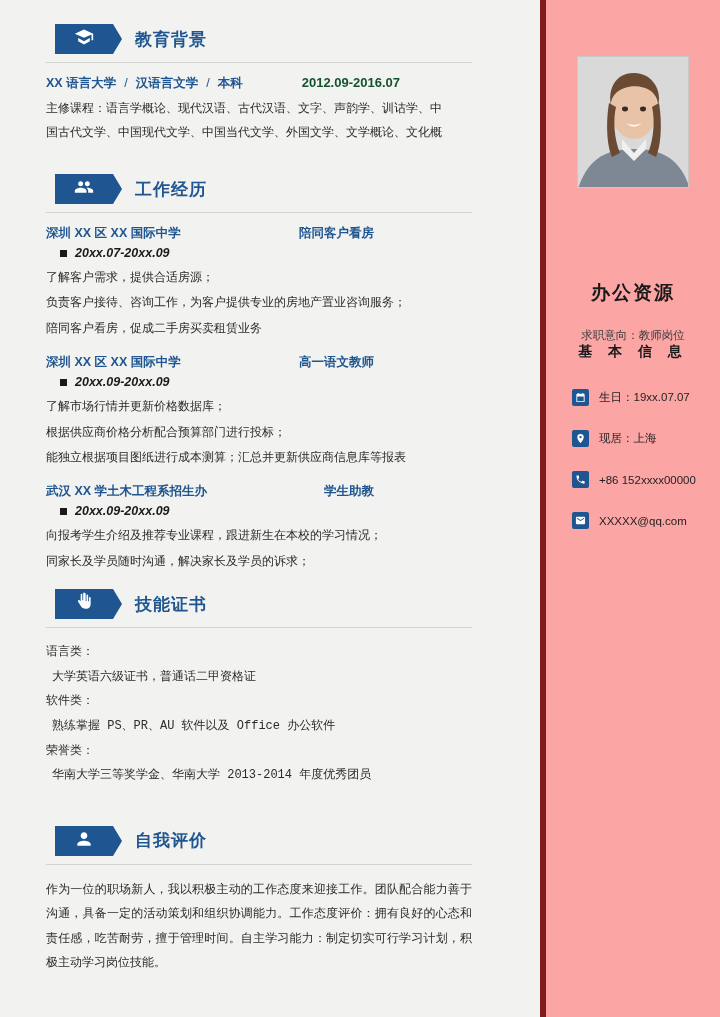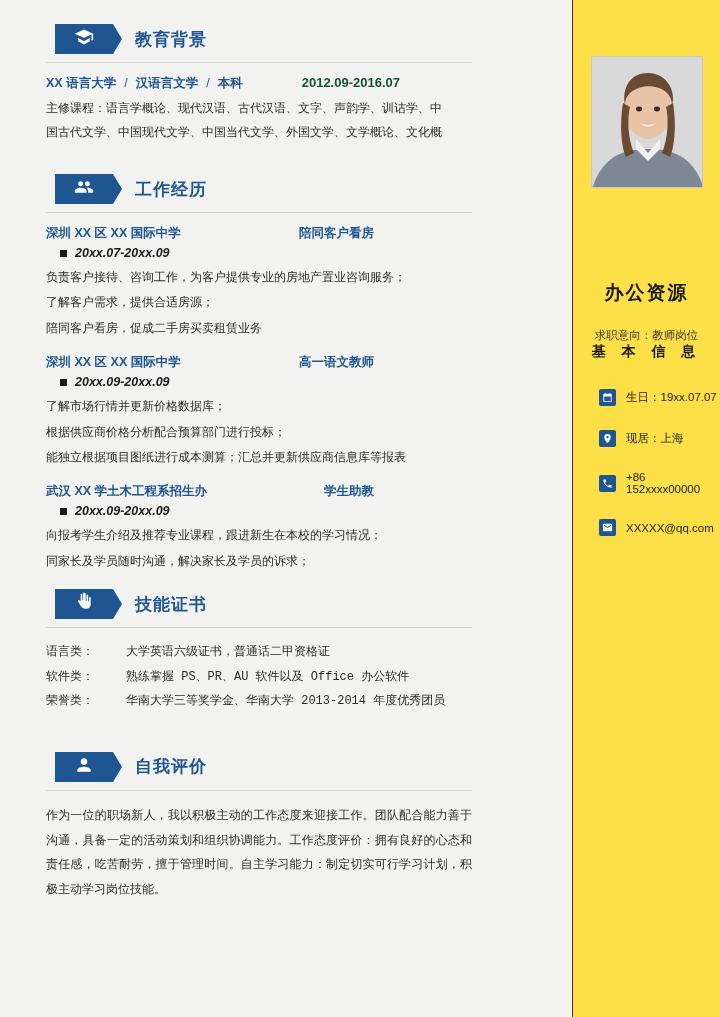--- a/index.html
+++ b/index.html
@@ -104,38 +104,38 @@
     margin-bottom: 2px;
   }
   .edu-desc {
     font-size: 12px;
     color: #2b2b2b;
     line-height: 2;
   }
   .exp-item { margin-bottom: 14px; }
 
   
-  .skill-row { display: flex; font-size: 12px; color: #2b2b2b; line-height: 2.05; }
+  .skill-row { display: flex; font-size: 12px; color: #2b2b2b; line-height: 2.05; flex-direction: column; }
   .skill-label { width: 74px; flex: none; }
   .skill-val { flex: 1; padding-left: 6px; }
 
   .self-eval {
     font-size: 12px;
     color: #2b2b2b;
     line-height: 2.05;
     text-align: justify;
   }
 
   
   .right {
     position: absolute;
     right: 0; top: 0;
-    width: 148px; height: 1017px;
-    background: #fde047;
-    border-left: 1px solid #7f1d1d;
+    width: 180px; height: 1017px;
+    background: #fca5a5;
+    border-left: 6px solid #7f1d1d;
   }
   .photo {
     width: 112px; height: 132px;
     margin: 56px auto 0;
     border: 1px solid #c8c8c4;
     background: #cfcfcf;
     overflow: hidden;
     position: relative;
   }
   .photo .bg { position: absolute; inset: 0; background: #d6d6d6; }
@@ -227,22 +227,22 @@
 
         <div class="exp-item">
           <div class="row-head">
             <span class="org">深圳 XX 区 XX 国际中学</span>
             <span class="role">陪同客户看房</span>
           </div>
           <div class="date-bullet">
             <span class="sq"></span>
             <span>20xx.07-20xx.09</span>
           </div>
+          <div class="para">了解客户需求，提供合适房源；</div>
           <div class="para">负责客户接待、咨询工作，为客户提供专业的房地产置业咨询服务；</div>
-          <div class="para">了解客户需求，提供合适房源；</div>
           <div class="para">陪同客户看房，促成二手房买卖租赁业务</div>
         </div>
 
         <div class="exp-item">
           <div class="row-head">
             <span class="org">深圳 XX 区 XX 国际中学</span>
             <span class="role">高一语文教师</span>
           </div>
           <div class="date-bullet">
             <span class="sq"></span>

